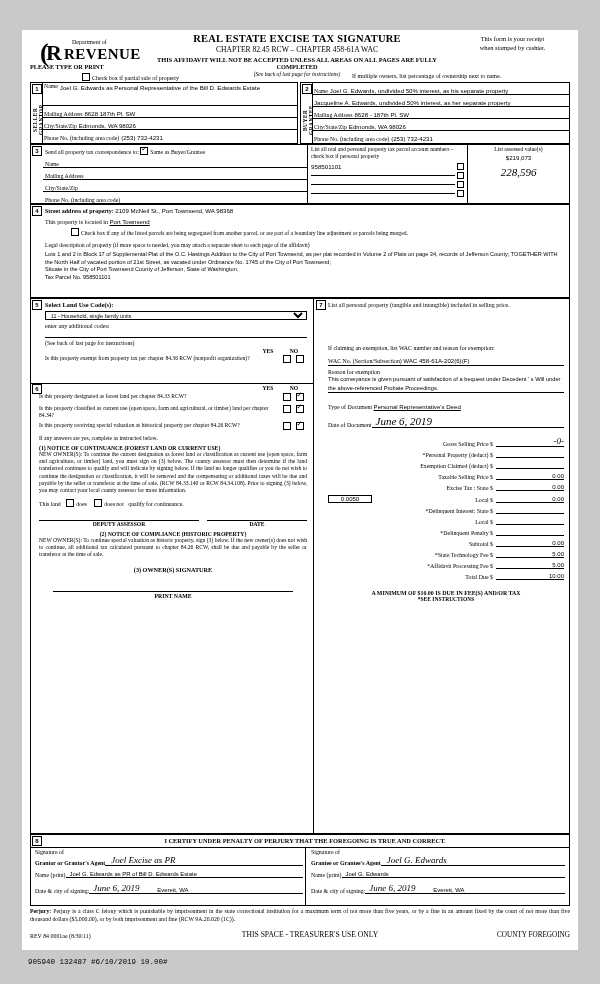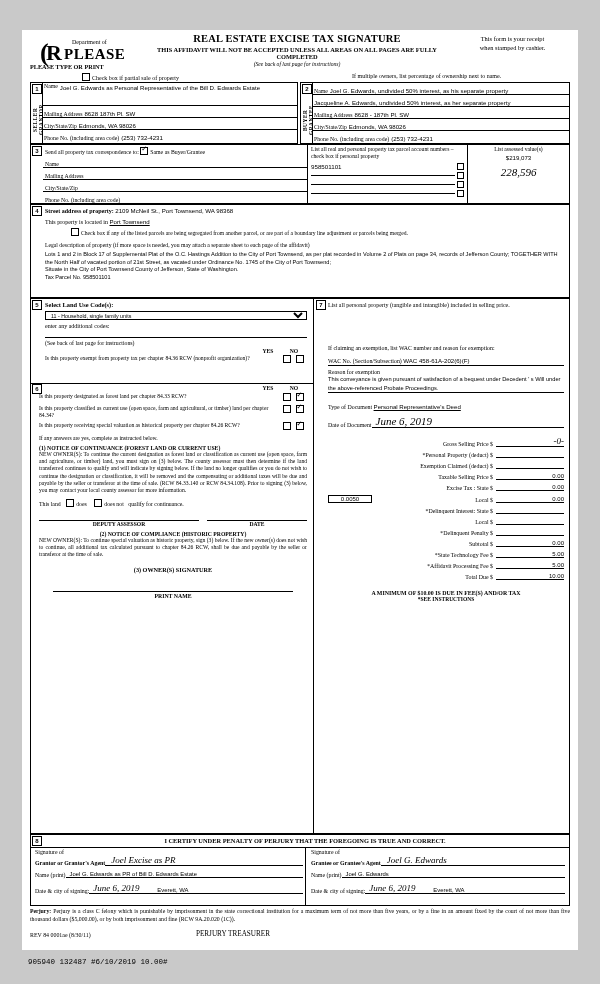--- a/index.html
+++ b/index.html
@@ -76,25 +76,26 @@
 
 <div class="page">
 <div class="sheet">
 
   <div class="hdr">
     <div class="logo">
       <div style="position:relative;height:26px;">
         <div style="position:absolute;left:0;top:2px;font-family:'Liberation Serif',serif;font-size:26px;font-weight:bold;">(</div>
         <div style="position:absolute;left:6px;top:4px;font-family:'Liberation Serif',serif;font-size:22px;font-weight:bold;">R</div>
         <div class="dept" style="left:32px;top:3px;">Department of</div>
-        <div class="rev" style="left:24px;top:10px;">PLEASE</div>
+        <div class="rev" style="left:24px;top:10px;">REVENUE</div>
       </div>
     </div>
     <div class="hdr-center">
       <div class="t1">REAL ESTATE EXCISE TAX SIGNATURE</div>
+      <div class="t2">CHAPTER 82.45 RCW – CHAPTER 458-61A WAC</div>
       <div class="t3">THIS AFFIDAVIT WILL NOT BE ACCEPTED UNLESS ALL AREAS ON ALL PAGES ARE FULLY COMPLETED</div>
       <div class="t4">(See back of last page for instructions)</div>
     </div>
     <div class="hdr-right">
       <div>This form is your receipt</div>
       <div>when stamped by cashier.</div>
     </div>
     <div class="printnote">PLEASE TYPE OR PRINT</div>
     <div class="partial">
       <span class="cb"></span><span>Check box if partial sale of property</span>
@@ -432,19 +433,20 @@
 
   <div style="position:absolute;left:8px;top:878px;width:540px;">
     <div class="ser" style="font-size:5.8px;line-height:1.35;text-align:justify;">
       <span class="b">Perjury:</span>
       <span>Perjury is a class C felony which is punishable by imprisonment in the state correctional institution for a maximum term of not more than five years, or by a fine in an amount fixed by the court of not more than five thousand dollars ($5,000.00), or by both imprisonment and fine (RCW 9A.20.020 (1C)).</span>
     </div>
   </div>
 
   <div style="position:absolute;left:8px;top:900px;width:540px;display:flex;align-items:flex-end;">
     <div class="ser" style="font-size:5.9px;width:130px;">REV 84 0001ae (8/30/11)</div>
-    <div class="ser" style="width:110px;text-align:right;font-size:7.2px;">PERJURY TREASURER</div>
+    <div class="ser" style="flex:1;text-align:center;font-size:7.6px;font-family:'Liberation Serif',serif;">THIS SPACE - TREASURER'S USE ONLY</div>
+    <div class="ser" style="width:110px;text-align:right;font-size:7.2px;">COUNTY FOREGOING</div>
   </div>
 
 </div>
 </div>
 
 <div class="bottomtxt">905940 132487 #6/10/2019 10.00#</div>
 
 </body></html>

